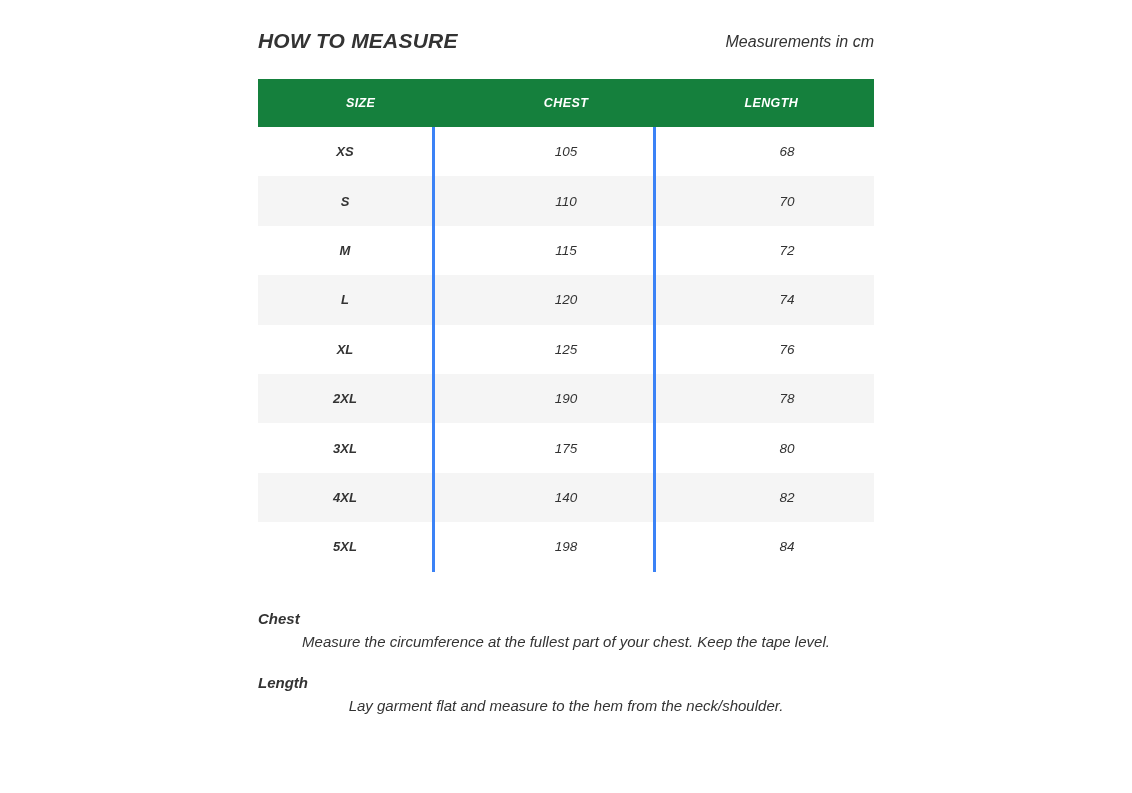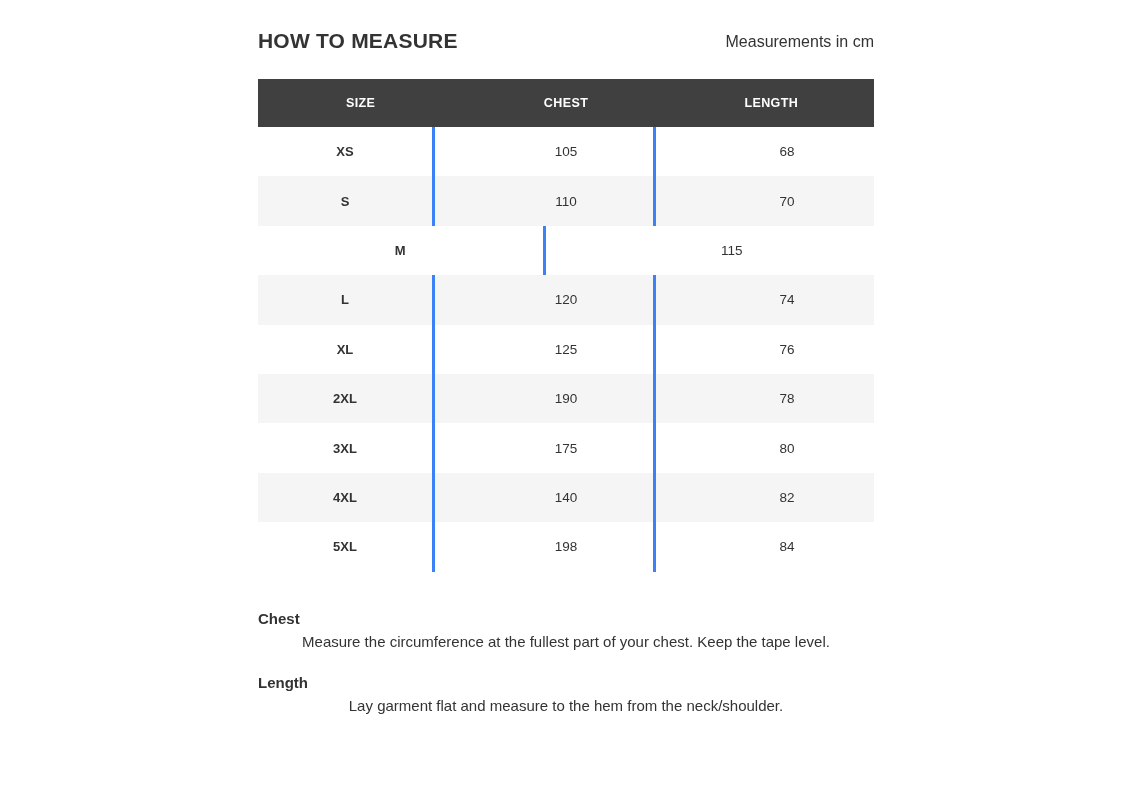--- a/index.html
+++ b/index.html
@@ -1,15 +1,15 @@
 <!DOCTYPE html>
 <html><head>
 <meta charset="utf-8">
 <style>
-  * { margin: 0; padding: 0; box-sizing: border-box; }
+  * { margin: 0; padding: 0; box-sizing: border-box; font-style: italic; }
   html, body {
     width: 1132px; height: 793px;
     background: #ffffff;
     font-family: "Liberation Sans", sans-serif;
     color: #333333;
     overflow: hidden;
   }
   .container {
     width: 616px;
     margin-left: 258px;
@@ -29,21 +29,21 @@
   }
   .units-note {
     font-size: 16px;
     color: #333333;
     padding-bottom: 2px;
   }
   .size-table { width: 100%; }
   .thead {
     display: flex;
     height: 48px;
-    background: #404040;
+    background: #15803d;
   }
   .th {
     flex: 1 1 0;
     display: flex;
     align-items: center;
     justify-content: center;
     color: #ffffff;
     font-size: 12.5px;
     font-weight: bold;
     letter-spacing: 0.4px;
@@ -101,20 +101,21 @@
           <div class="td length-cell">68</div>
         </div>
         <div class="tr">
           <div class="td size-cell">S</div>
           <div class="td chest-cell">110</div>
           <div class="td length-cell">70</div>
         </div>
         <div class="tr">
           <div class="td size-cell">M</div>
           <div class="td chest-cell">115</div>
+          <div class="td length-cell">72</div>
         </div>
         <div class="tr">
           <div class="td size-cell">L</div>
           <div class="td chest-cell">120</div>
           <div class="td length-cell">74</div>
         </div>
         <div class="tr">
           <div class="td size-cell">XL</div>
           <div class="td chest-cell">125</div>
           <div class="td length-cell">76</div>

